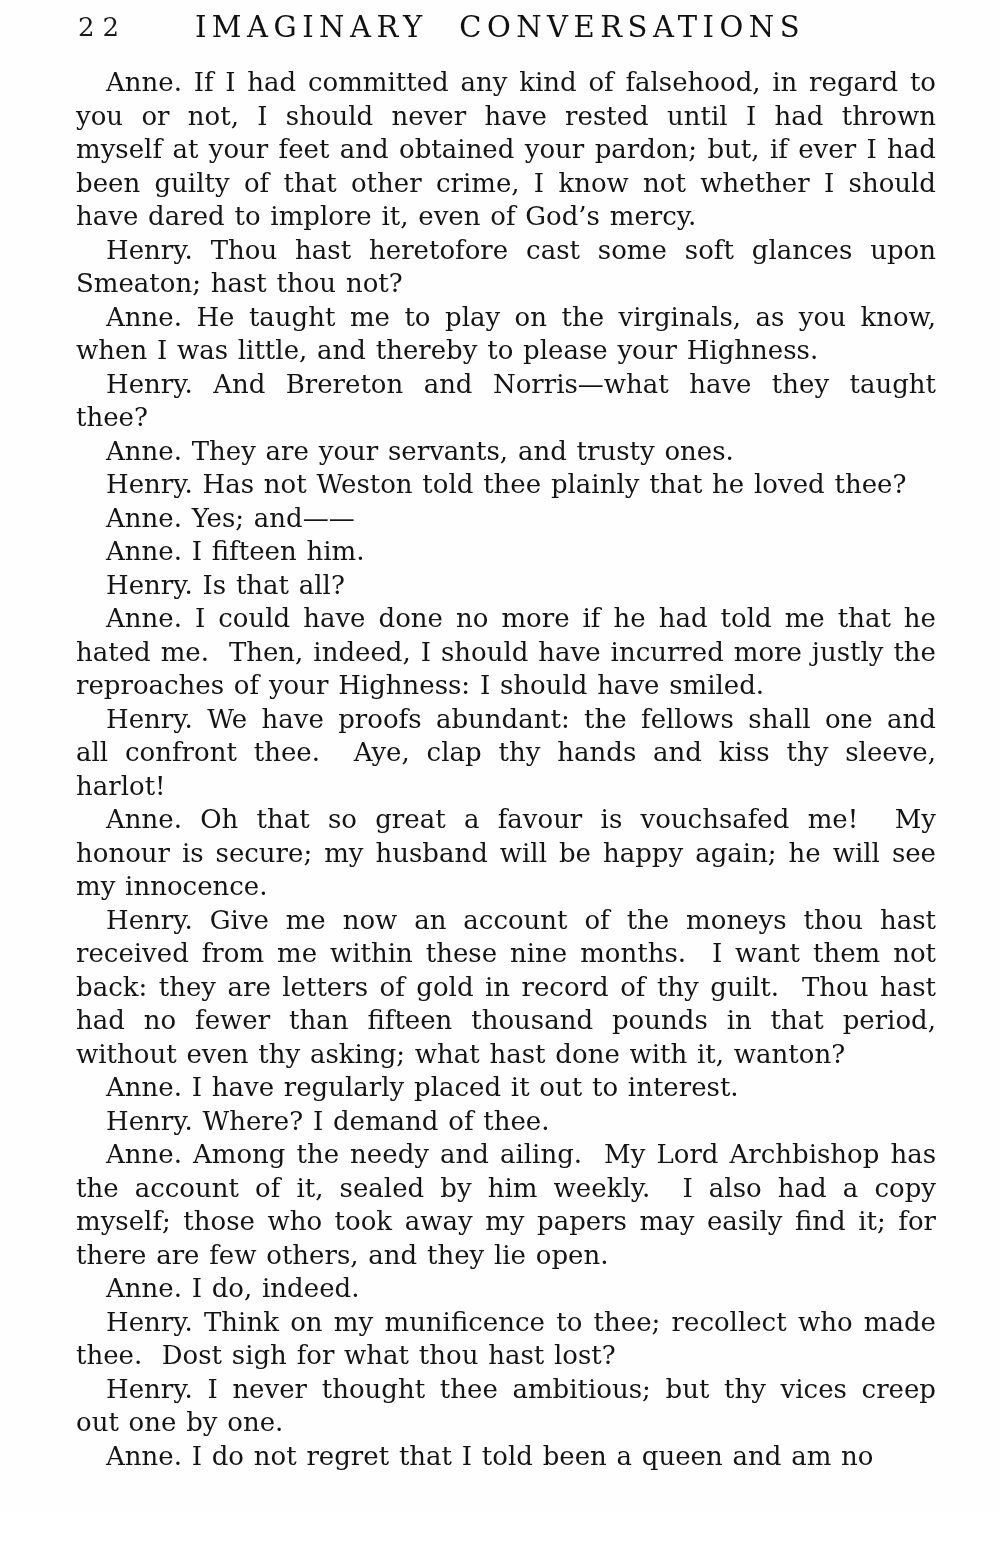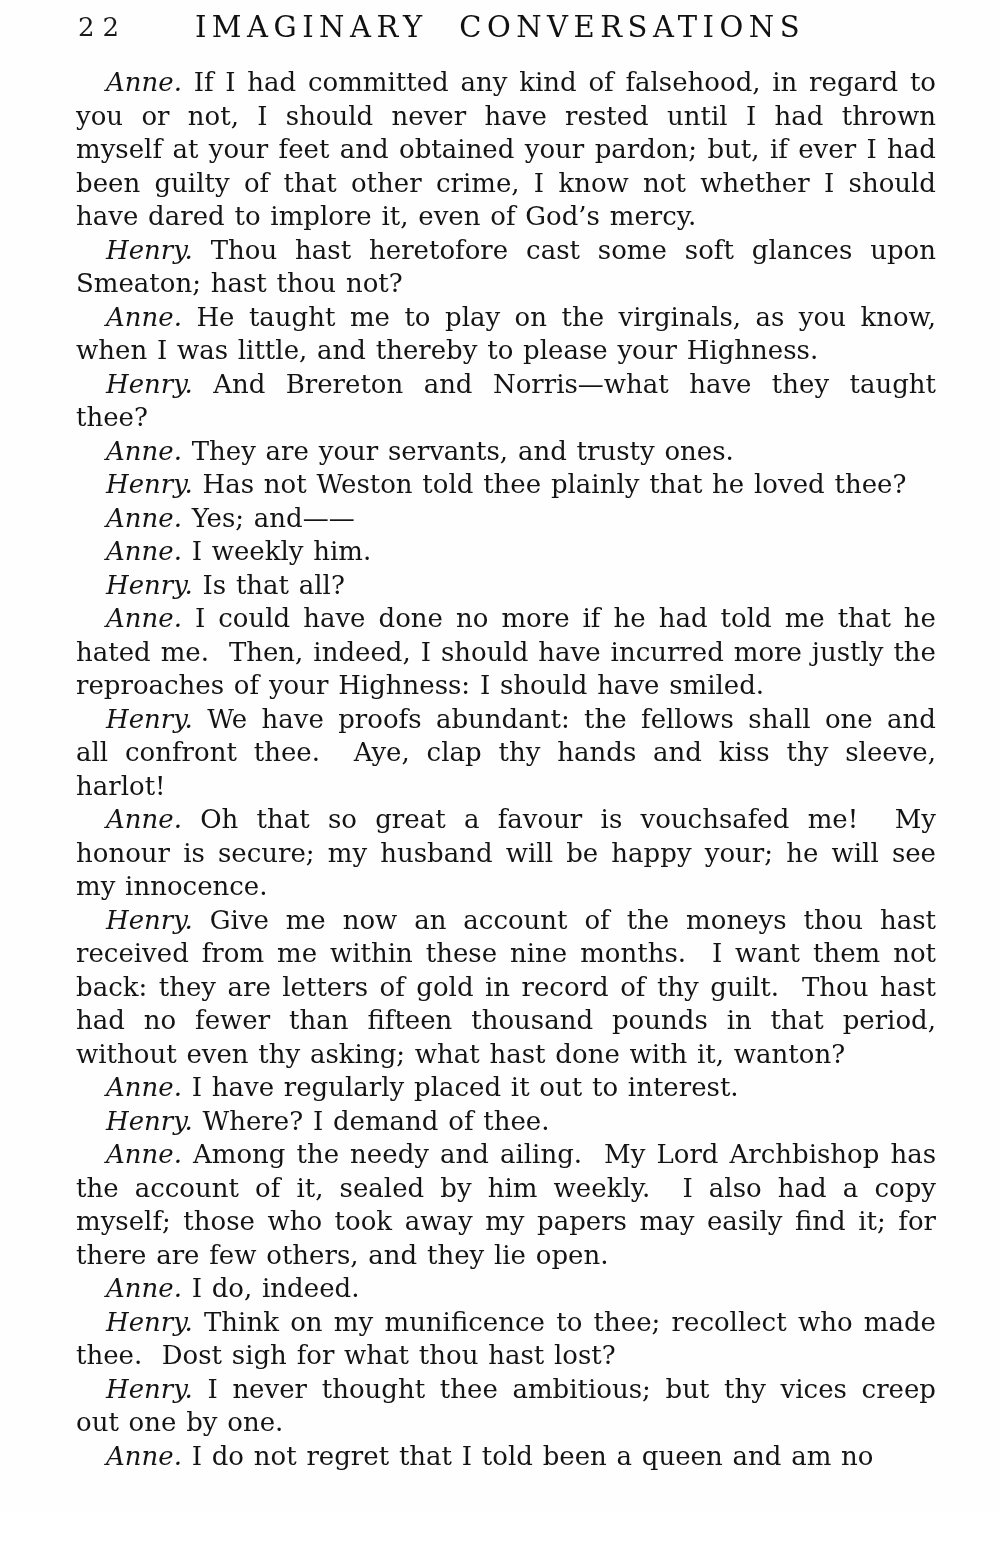--- a/index.html
+++ b/index.html
@@ -41,45 +41,44 @@
     text-align: justify;
     word-spacing: 1.5px;
     color: #141414;
   }
   .para {
     margin: 0;
     text-indent: 30px;
     white-space: pre-wrap;
   }
   .speaker {
-    font-style: italic;
     margin-top: 20px;
   }
 </style>
 </head>
 <body>
 
 <div class="page">
   <div class="header">
     <span class="pagenum">22</span>
     <span class="running-title">IMAGINARY CONVERSATIONS</span>
   </div>
   <div class="body-text">
     <p class="para"><span class="speaker">Anne.</span> <span class="speech">If I had committed any kind of falsehood, in regard to you or not, I should never have rested until I had thrown myself at your feet and obtained your pardon; but, if ever I had been guilty of that other crime, I know not whether I should have dared to implore it, even of God’s mercy.</span></p>
     <p class="para"><span class="speaker">Henry.</span> <span class="speech">Thou hast heretofore cast some soft glances upon Smeaton; hast thou not?</span></p>
     <p class="para"><span class="speaker">Anne.</span> <span class="speech">He taught me to play on the virginals, as you know, when I was little, and thereby to please your Highness.</span></p>
     <p class="para"><span class="speaker">Henry.</span> <span class="speech">And Brereton and Norris—what have they taught thee?</span></p>
     <p class="para"><span class="speaker">Anne.</span> <span class="speech">They are your servants, and trusty ones.</span></p>
     <p class="para"><span class="speaker">Henry.</span> <span class="speech">Has not Weston told thee plainly that he loved thee?</span></p>
     <p class="para"><span class="speaker">Anne.</span> <span class="speech">Yes; and——</span></p>
-    <p class="para"><span class="speaker">Anne.</span> <span class="speech">I weekly him.</span></p>
+    <p class="para"><span class="speaker">Anne.</span> <span class="speech">I fifteen him.</span></p>
     <p class="para"><span class="speaker">Henry.</span> <span class="speech">Is that all?</span></p>
     <p class="para"><span class="speaker">Anne.</span> <span class="speech">I could have done no more if he had told me that he hated me.  Then, indeed, I should have incurred more justly the reproaches of your Highness: I should have smiled.</span></p>
     <p class="para"><span class="speaker">Henry.</span> <span class="speech">We have proofs abundant: the fellows shall one and all confront thee.  Aye, clap thy hands and kiss thy sleeve, harlot!</span></p>
-    <p class="para"><span class="speaker">Anne.</span> <span class="speech">Oh that so great a favour is vouchsafed me!  My honour is secure; my husband will be happy your; he will see my innocence.</span></p>
+    <p class="para"><span class="speaker">Anne.</span> <span class="speech">Oh that so great a favour is vouchsafed me!  My honour is secure; my husband will be happy again; he will see my innocence.</span></p>
     <p class="para"><span class="speaker">Henry.</span> <span class="speech">Give me now an account of the moneys thou hast received from me within these nine months.  I want them not back: they are letters of gold in record of thy guilt.  Thou hast had no fewer than fifteen thousand pounds in that period, without even thy asking; what hast done with it, wanton?</span></p>
     <p class="para"><span class="speaker">Anne.</span> <span class="speech">I have regularly placed it out to interest.</span></p>
     <p class="para"><span class="speaker">Henry.</span> <span class="speech">Where? I demand of thee.</span></p>
     <p class="para"><span class="speaker">Anne.</span> <span class="speech">Among the needy and ailing.  My Lord Archbishop has the account of it, sealed by him weekly.  I also had a copy myself; those who took away my papers may easily find it; for there are few others, and they lie open.</span></p>
     <p class="para"><span class="speaker">Anne.</span> <span class="speech">I do, indeed.</span></p>
     <p class="para"><span class="speaker">Henry.</span> <span class="speech">Think on my munificence to thee; recollect who made thee.  Dost sigh for what thou hast lost?</span></p>
     <p class="para"><span class="speaker">Henry.</span> <span class="speech">I never thought thee ambitious; but thy vices creep out one by one.</span></p>
     <p class="para"><span class="speaker">Anne.</span> <span class="speech">I do not regret that I told been a queen and am no</span></p>
   </div>
 </div>

